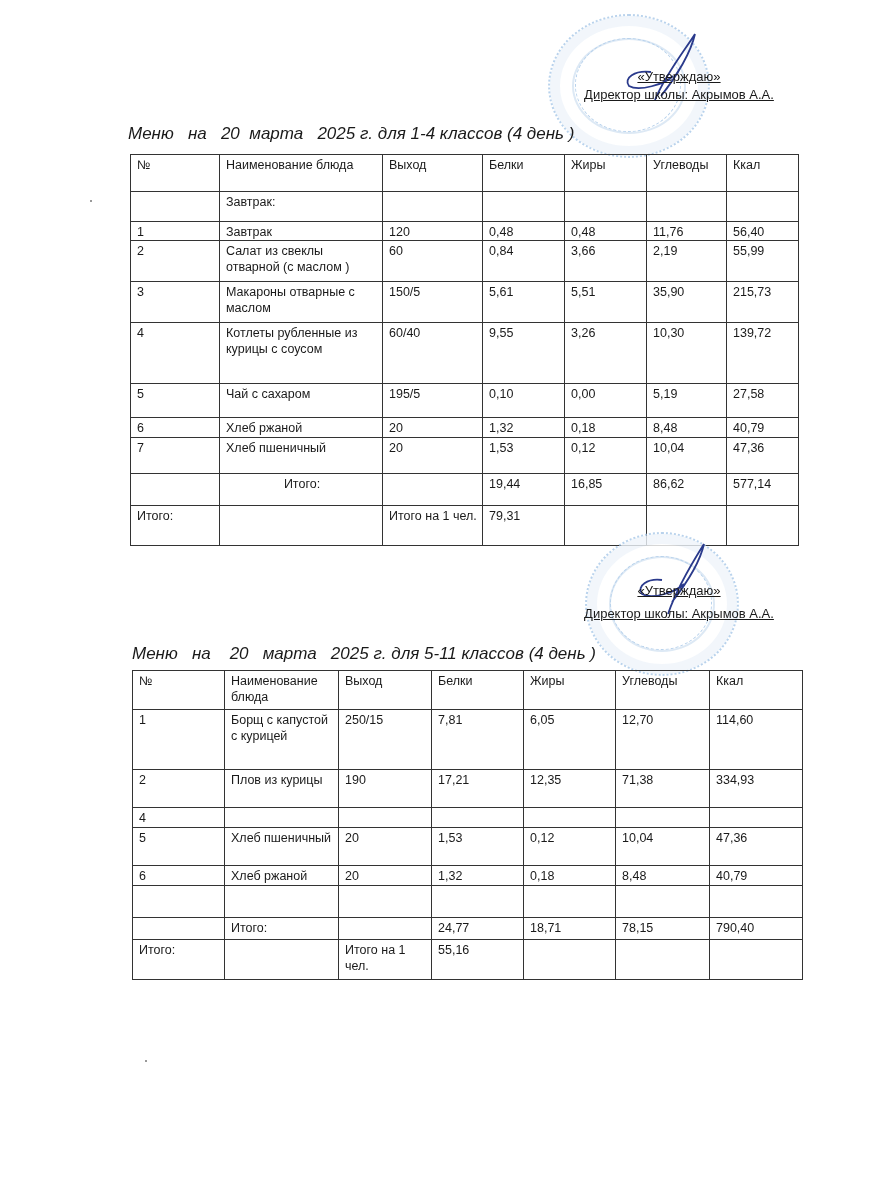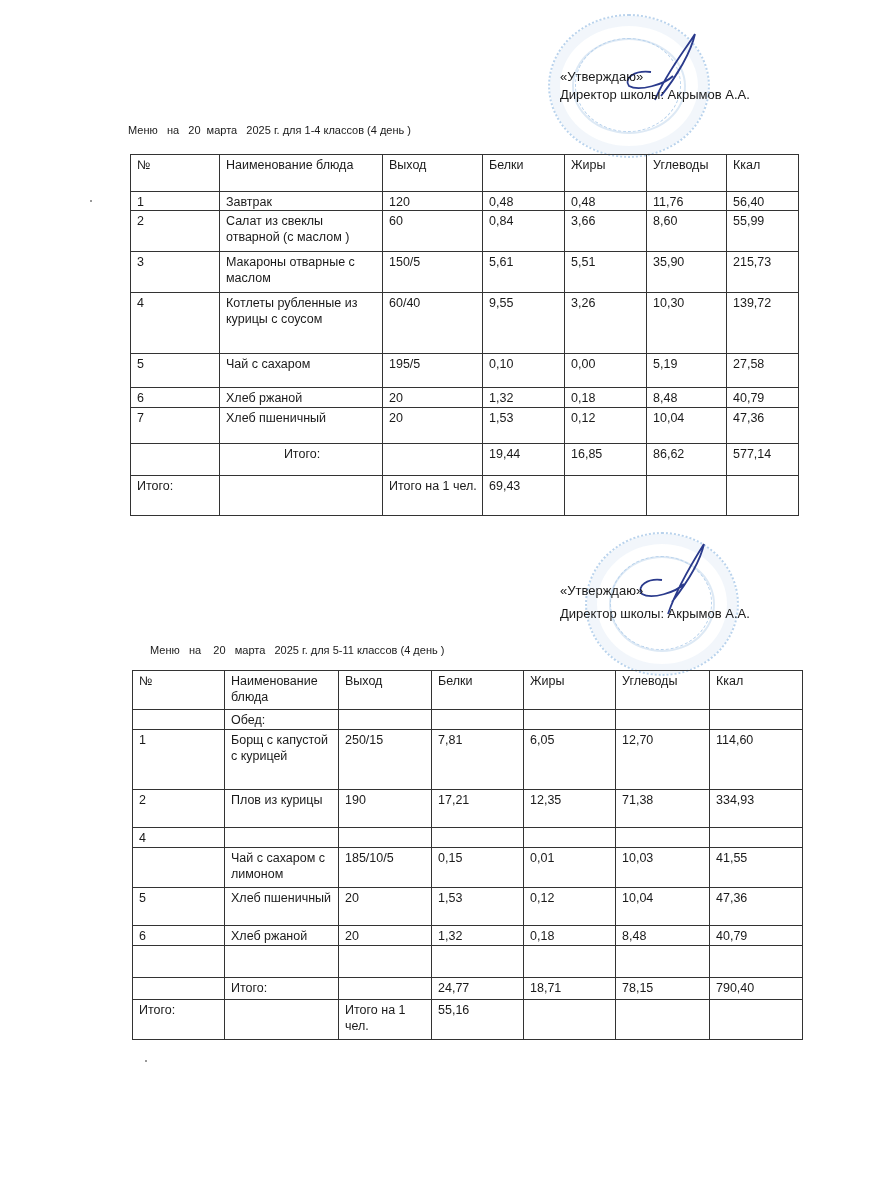--- a/index.html
+++ b/index.html
@@ -3,22 +3,22 @@
 <meta charset="utf-8">
 <style>
   html, body { margin:0; padding:0; background:#ffffff; }
   body { width:873px; height:1200px; position:relative; overflow:hidden;
          font-family:"Liberation Sans", sans-serif; color:#1a1a1a; font-size:12.5px; }
   .stamp { position:absolute; border-radius:50%; border:2px dotted #a8c8e8;
            box-shadow: inset 0 0 0 10px rgba(190,215,240,0.25), inset 0 0 0 22px rgba(255,255,255,1), inset 0 0 0 24px rgba(170,200,230,0.5);
            opacity:0.8; }
   .stamp-inner { position:absolute; border-radius:50%; border:1px dashed #b8d2ec; }
   .sig { position:absolute; }
-  .approve { position:absolute; text-align:left; line-height:18px; font-size:13px; }
-  .title { position:absolute; font-size:11px; white-space:pre; }
+  .approve { position:absolute; text-align:center; line-height:18px; font-size:13px;text-decoration:underline; }
+  .title { position:absolute; font-size:17px; white-space:pre;font-style:italic; }
   table.menu { position:absolute; border-collapse:collapse; table-layout:fixed; }
   table.menu td { border:1px solid #333; vertical-align:top; padding:2px 4px 0 6px; line-height:16px; font-size:12.5px; }
   table.menu td.center { text-align:center; }
   .dot { position:absolute; width:2px; height:2px; background:#777; border-radius:50%; }
 </style>
 </head>
 <body>
 
 <div class="stamp" style="left:548px;top:14px;width:158px;height:140px;"></div>
 <div class="stamp-inner" style="left:575px;top:38px;width:104px;height:92px;"></div>
@@ -46,36 +46,45 @@
   <tbody>
       <tr style="height:37px">
     <td>№</td>
     <td>Наименование блюда</td>
     <td>Выход</td>
     <td>Белки</td>
     <td>Жиры</td>
     <td>Углеводы</td>
     <td>Ккал</td>
   </tr>
+  <tr style="height:30px">
+    <td></td>
+    <td>Завтрак:</td>
+    <td></td>
+        <td></td>
+        <td></td>
+        <td></td>
+        <td></td>
+  </tr>
   <tr style="height:19px">
     <td>1</td>
     <td>Завтрак</td>
     <td>120</td>
     <td>0,48</td>
     <td>0,48</td>
     <td>11,76</td>
     <td>56,40</td>
   </tr>
   <tr style="height:41px">
     <td>2</td>
     <td>Салат из свеклы отварной (с маслом )</td>
     <td>60</td>
     <td>0,84</td>
     <td>3,66</td>
-    <td>8,60</td>
+    <td>2,19</td>
     <td>55,99</td>
   </tr>
   <tr style="height:41px">
     <td>3</td>
     <td>Макароны отварные с маслом</td>
     <td>150/5</td>
     <td>5,61</td>
     <td>5,51</td>
     <td>35,90</td>
     <td>215,73</td>
@@ -122,39 +131,39 @@
     <td></td>
     <td>19,44</td>
     <td>16,85</td>
     <td>86,62</td>
     <td>577,14</td>
   </tr>
   <tr style="height:40px">
     <td>Итого:</td>
     <td></td>
     <td>Итого на 1 чел.</td>
-    <td>69,43</td>
+    <td>79,31</td>
     <td></td>
         <td></td>
         <td></td>
   </tr>
 </tbody>
   </table>
 
 <div class="stamp" style="left:585px;top:532px;width:150px;height:140px;"></div>
 <div class="stamp-inner" style="left:610px;top:556px;width:100px;height:92px;"></div>
 <svg class="sig" style="left:630px;top:540px;" width="80" height="80" viewBox="0 0 80 80">
   <path d="M74 4 C64 20 48 45 38 74 M74 4 C70 22 56 44 42 62 M32 40 C18 38 6 46 12 54 C22 60 46 52 54 44" stroke="#2a3a8c" stroke-width="1.8" fill="none"></path>
 </svg>
 <div class="approve" style="left:560px;top:576px;width:238px;line-height:30px;">
   <div>«Утверждаю»</div>
   <div style="line-height:16px;">Директор школы: Акрымов А.А.</div>
 </div>
 
-<div class="title" style="left:150px;top:644px;">Меню   на    20   марта   2025 г. для 5-11 классов (4 день )</div>
+<div class="title" style="left:132px;top:644px;">Меню   на    20   марта   2025 г. для 5-11 классов (4 день )</div>
 
 <table class="menu" style="left:132px;top:670px;width:670px;">
   <colgroup>
     <col style="width:92px">
       <col style="width:114px">
       <col style="width:93px">
       <col style="width:92px">
       <col style="width:92px">
       <col style="width:94px">
       <col style="width:93px">
@@ -162,29 +171,20 @@
   <tbody>
       <tr style="height:39px">
     <td>№</td>
     <td>Наименование блюда</td>
     <td>Выход</td>
     <td>Белки</td>
     <td>Жиры</td>
     <td>Углеводы</td>
     <td>Ккал</td>
   </tr>
-  <tr style="height:20px">
-    <td></td>
-    <td>Обед:</td>
-    <td></td>
-        <td></td>
-        <td></td>
-        <td></td>
-        <td></td>
-  </tr>
   <tr style="height:60px">
     <td>1</td>
     <td>Борщ с капустой с курицей</td>
     <td>250/15</td>
     <td>7,81</td>
     <td>6,05</td>
     <td>12,70</td>
     <td>114,60</td>
   </tr>
   <tr style="height:38px">
@@ -198,29 +198,20 @@
   </tr>
   <tr style="height:20px">
     <td>4</td>
     <td></td>
     <td></td>
     <td></td>
     <td></td>
     <td></td>
     <td></td>
   </tr>
-  <tr style="height:40px">
-    <td></td>
-    <td>Чай с сахаром с лимоном</td>
-    <td>185/10/5</td>
-    <td>0,15</td>
-    <td>0,01</td>
-    <td>10,03</td>
-    <td>41,55</td>
-  </tr>
   <tr style="height:38px">
     <td>5</td>
     <td>Хлеб пшеничный</td>
     <td>20</td>
     <td>1,53</td>
     <td>0,12</td>
     <td>10,04</td>
     <td>47,36</td>
   </tr>
   <tr style="height:20px">

